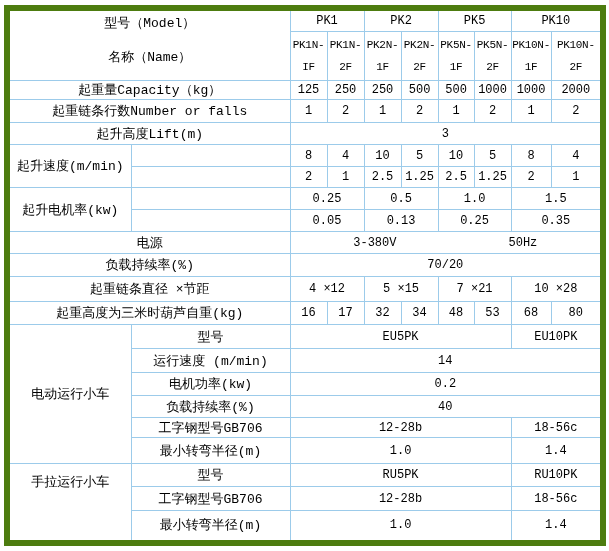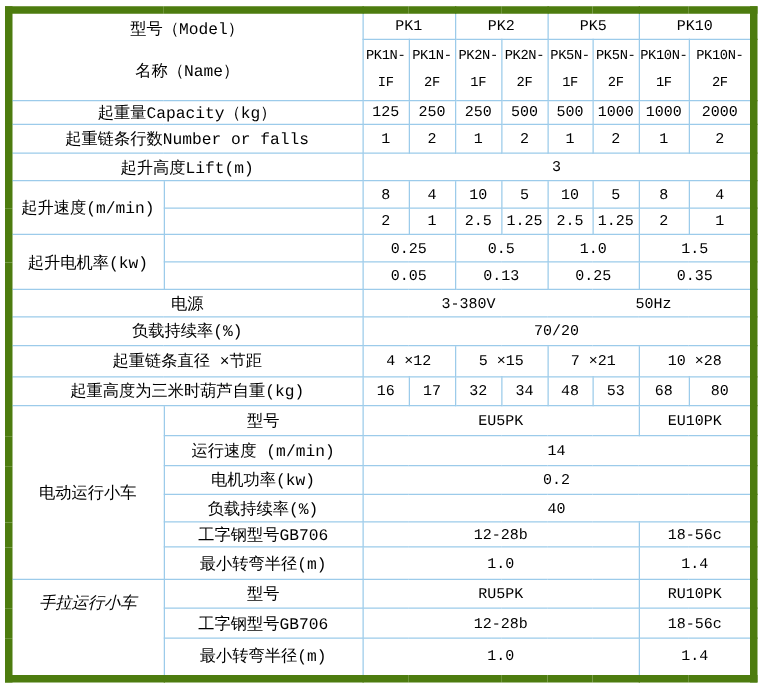--- a/index.html
+++ b/index.html
@@ -36,21 +36,21 @@
   tr.h22 { height: 22px; padding-left: 20px; } tr.h21 { height: 21px; } tr.h25 { height: 25px; }
   tr.h24 { height: 24px; } tr.h20 { height: 20px; } tr.h26 { height: 26px; }
   tr.h32 { height: 32px; }
   
   .hl1 { height: 23px; display: flex; align-items: center; justify-content: center; }
   .hl2 { height: 46px; display: flex; align-items: center; justify-content: center; }
   
   .pwr { display: flex; justify-content: center; gap: 112px; }
   
   td.sec-elec { }
-  td.sec-man  { padding-bottom: 40px; font-style: italic; }
+  td.sec-man  { padding-bottom: 40px; }
 </style>
 </head>
 <body>
 
 <div class="wrap">
 <table class="spec">
   <colgroup>
     <col style="width:124px">
         <col style="width:159px">
     <col style="width:37px">

